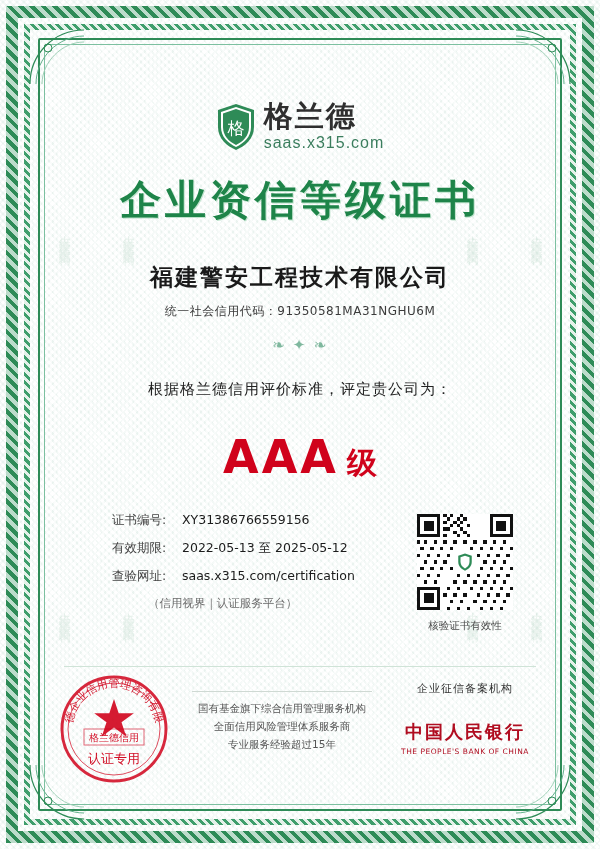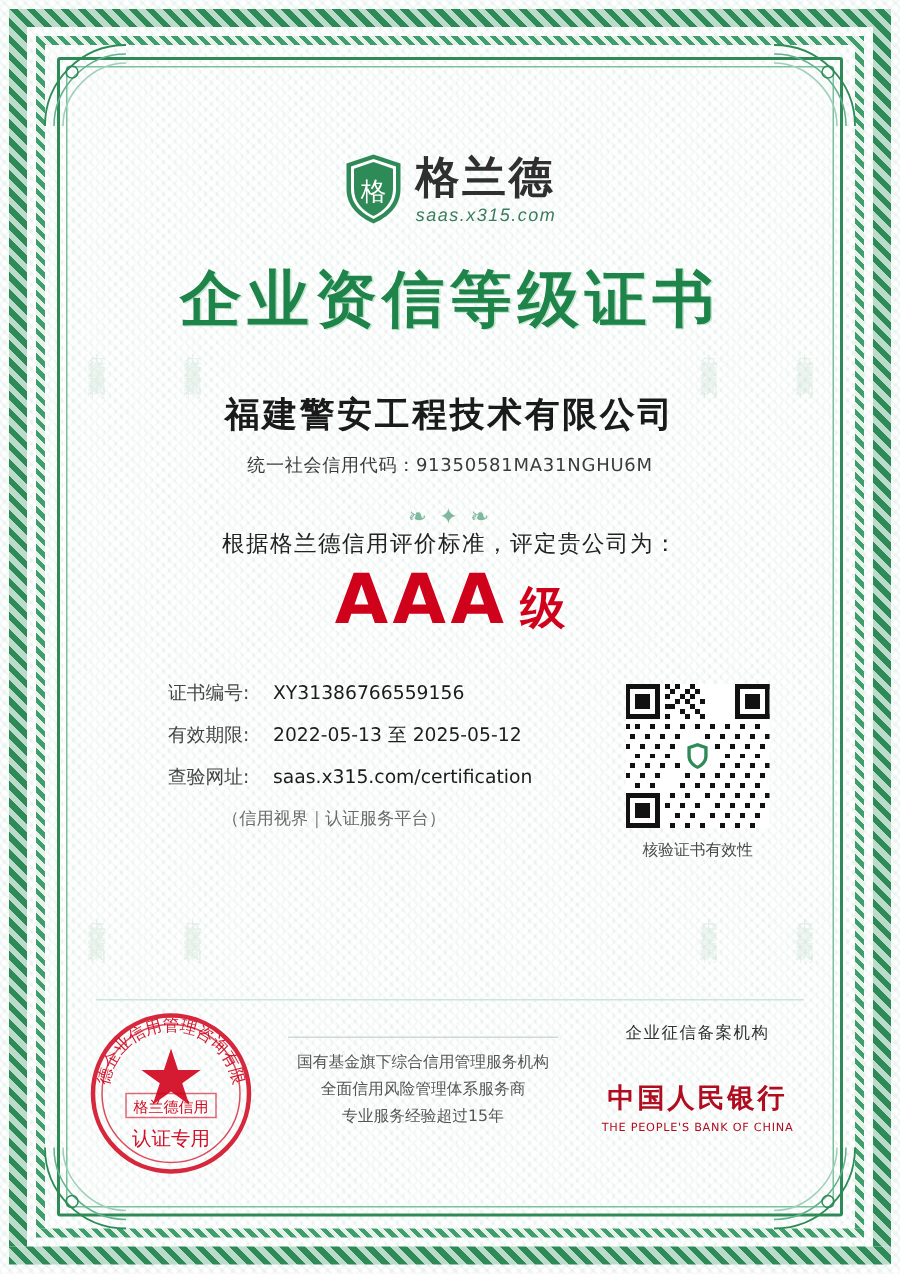--- a/index.html
+++ b/index.html
@@ -52,21 +52,21 @@
   }
 
   .content{position:absolute;left:60px;right:60px;top:56px;bottom:56px;}
 
   
   .logo-wrap{display:flex;justify-content:center;align-items:center;margin-top:46px;}
   .shield{width:40px;height:48px;position:relative;margin-right:8px;}
   .shield svg{display:block;}
   .logo-text{line-height:1;}
   .logo-cn{font-size:29px;font-weight:bold;color:#2f2f2f;letter-spacing:2px;font-family:"DejaVu Sans",sans-serif;}
-  .logo-en{font-size:12px;color:#3a7d5d;letter-spacing:1px;margin-top:4px;text-align:center;font-style:italic;}
+  .logo-en{font-size:16px;color:#3a7d5d;letter-spacing:1px;margin-top:4px;text-align:center;}
 
   .title{
     text-align:center;margin-top:22px;
     font-size:41px;font-weight:bold;color:#1e8449;letter-spacing:4px;
     font-family:Liberation Mono, monospace;
     text-shadow:1px 1px 0 #bfe3cd;
   }
   .company{
     text-align:center;margin-top:34px;
     font-size:23px;font-weight:bold;color:#1a1a1a;letter-spacing:2px;
@@ -74,25 +74,25 @@
   }
   .usci{
     text-align:center;margin-top:10px;font-size:12px;color:#3b3b3b;letter-spacing:.5px;
     font-family:"DejaVu Sans",sans-serif;
   }
   .divider{
     display:flex;align-items:center;justify-content:center;margin-top:16px;color:#8fc4aa;
   }
   .divider .orn{font-size:15px;letter-spacing:2px;color:#7fb89e;}
   .statement{
-    text-align:center;font-size:15px;color:#222;letter-spacing:1px;
+    text-align:center;margin-top:26px;font-size:15px;color:#222;letter-spacing:1px;
     font-family:"DejaVu Sans",sans-serif;
   }
   .grade{
-    text-align:center;margin-top:0;
+    text-align:center;margin-top:31px;
   }
   .grade .aaa{
     font-size:46px;font-weight:bold;color:#d0021b;letter-spacing:3px;
     font-family:"DejaVu Sans",sans-serif;
   }
   .grade .lvl{
     font-size:30px;font-weight:bold;color:#d0021b;margin-left:8px;
     font-family:"DejaVu Sans",sans-serif;
   }
 

